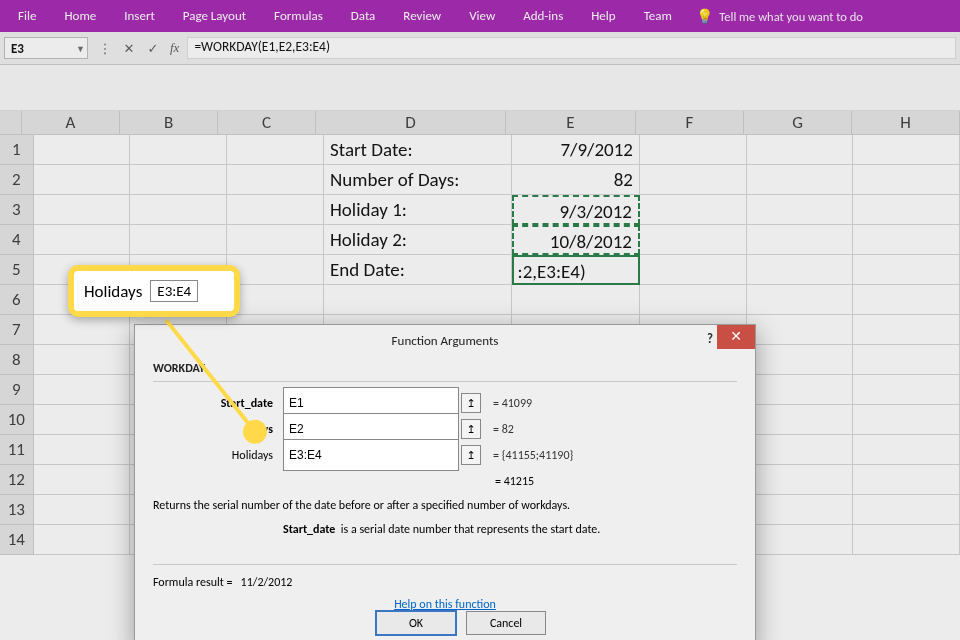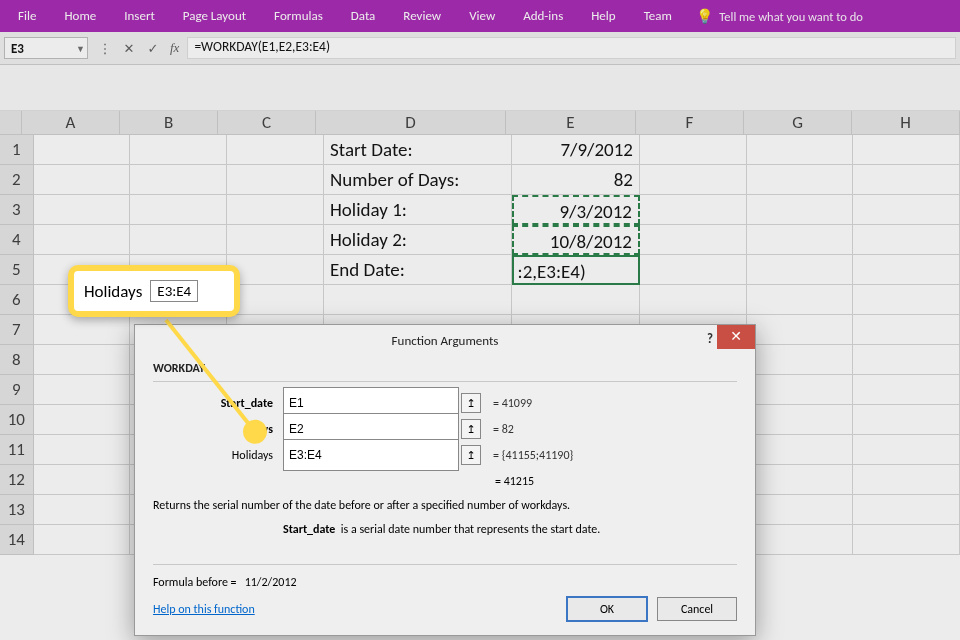--- a/index.html
+++ b/index.html
@@ -47,21 +47,21 @@
   .arg-lbl { width: 130px; text-align: right; padding-right: 10px; font-size: 12px; }
   .arg-lbl.bold { font-weight: bold; }
   .arg-input { width: 176px; height: 32px; border: 1px solid #888; background: #fff; padding: 0 5px; font-size: 12px; font-family: "Segoe UI", sans-serif; }
   .arg-ref { width: 20px; height: 20px; border: 1px solid #888; background: #f4f4f4; margin-left: 2px; display: flex; align-items: center; justify-content: center; font-size: 11px; }
   .arg-eq { margin-left: 12px; font-size: 12px; color: #333; }
   .arg-res { margin-left: 342px; font-size: 12px; margin-top: 6px; }
   .dlg-desc { font-size: 12px; margin-top: 10px; }
   .dlg-argdesc { margin-top: 10px; padding-left: 130px; font-size: 12px; }
   .dlg-argdesc .an { font-weight: bold; }
   .dlg-result { border-top: 1px solid #c8c8c8; margin-top: 28px; padding-top: 10px; font-size: 12px; }
-  .dlg-foot { display: flex; justify-content: space-between; align-items: center; margin-top: 8px; }
+  .dlg-foot { display: flex; justify-content: flex-end; align-items: center; margin-top: 8px; flex-direction: column; }
   .dlg-link { color: #0066cc; text-decoration: underline; font-size: 12px; }
   .dlg-btns { display: flex; gap: 10px; padding-left: 32px; }
   .dlg-btn { width: 80px; height: 24px; border: 1px solid #888; background: #e9e9e9; font-size: 12px; line-height: 22px; text-align: center; }
   .dlg-btn.default { border: 1px solid #3a76c4; outline: 1px solid #3a76c4; }
 </style>
 </head>
 <body>
 
 <div class="overlay"></div>
 
@@ -310,21 +310,21 @@
           <div class="arg-eq">=  {41155;41190}</div>
         </div>
       </div>
     <div class="arg-res">= <span>41215</span></div>
     <div class="dlg-desc">Returns the serial number of the date before or after a specified number of workdays.</div>
     <div class="dlg-argdesc">
       <span class="an">Start_date</span>&nbsp;
       <span>is a serial date number that represents the start date.</span>
     </div>
     <div class="dlg-result">
-      <span>Formula before =</span>&nbsp;&nbsp;
+      <span>Formula result =</span>&nbsp;&nbsp;
       <span>11/2/2012</span>
     </div>
     <div class="dlg-foot">
       <span class="dlg-link">Help on this function</span>
       <div class="dlg-btns">
         <div class="dlg-btn default">OK</div>
         <div class="dlg-btn">Cancel</div>
       </div>
     </div>
   </div>

